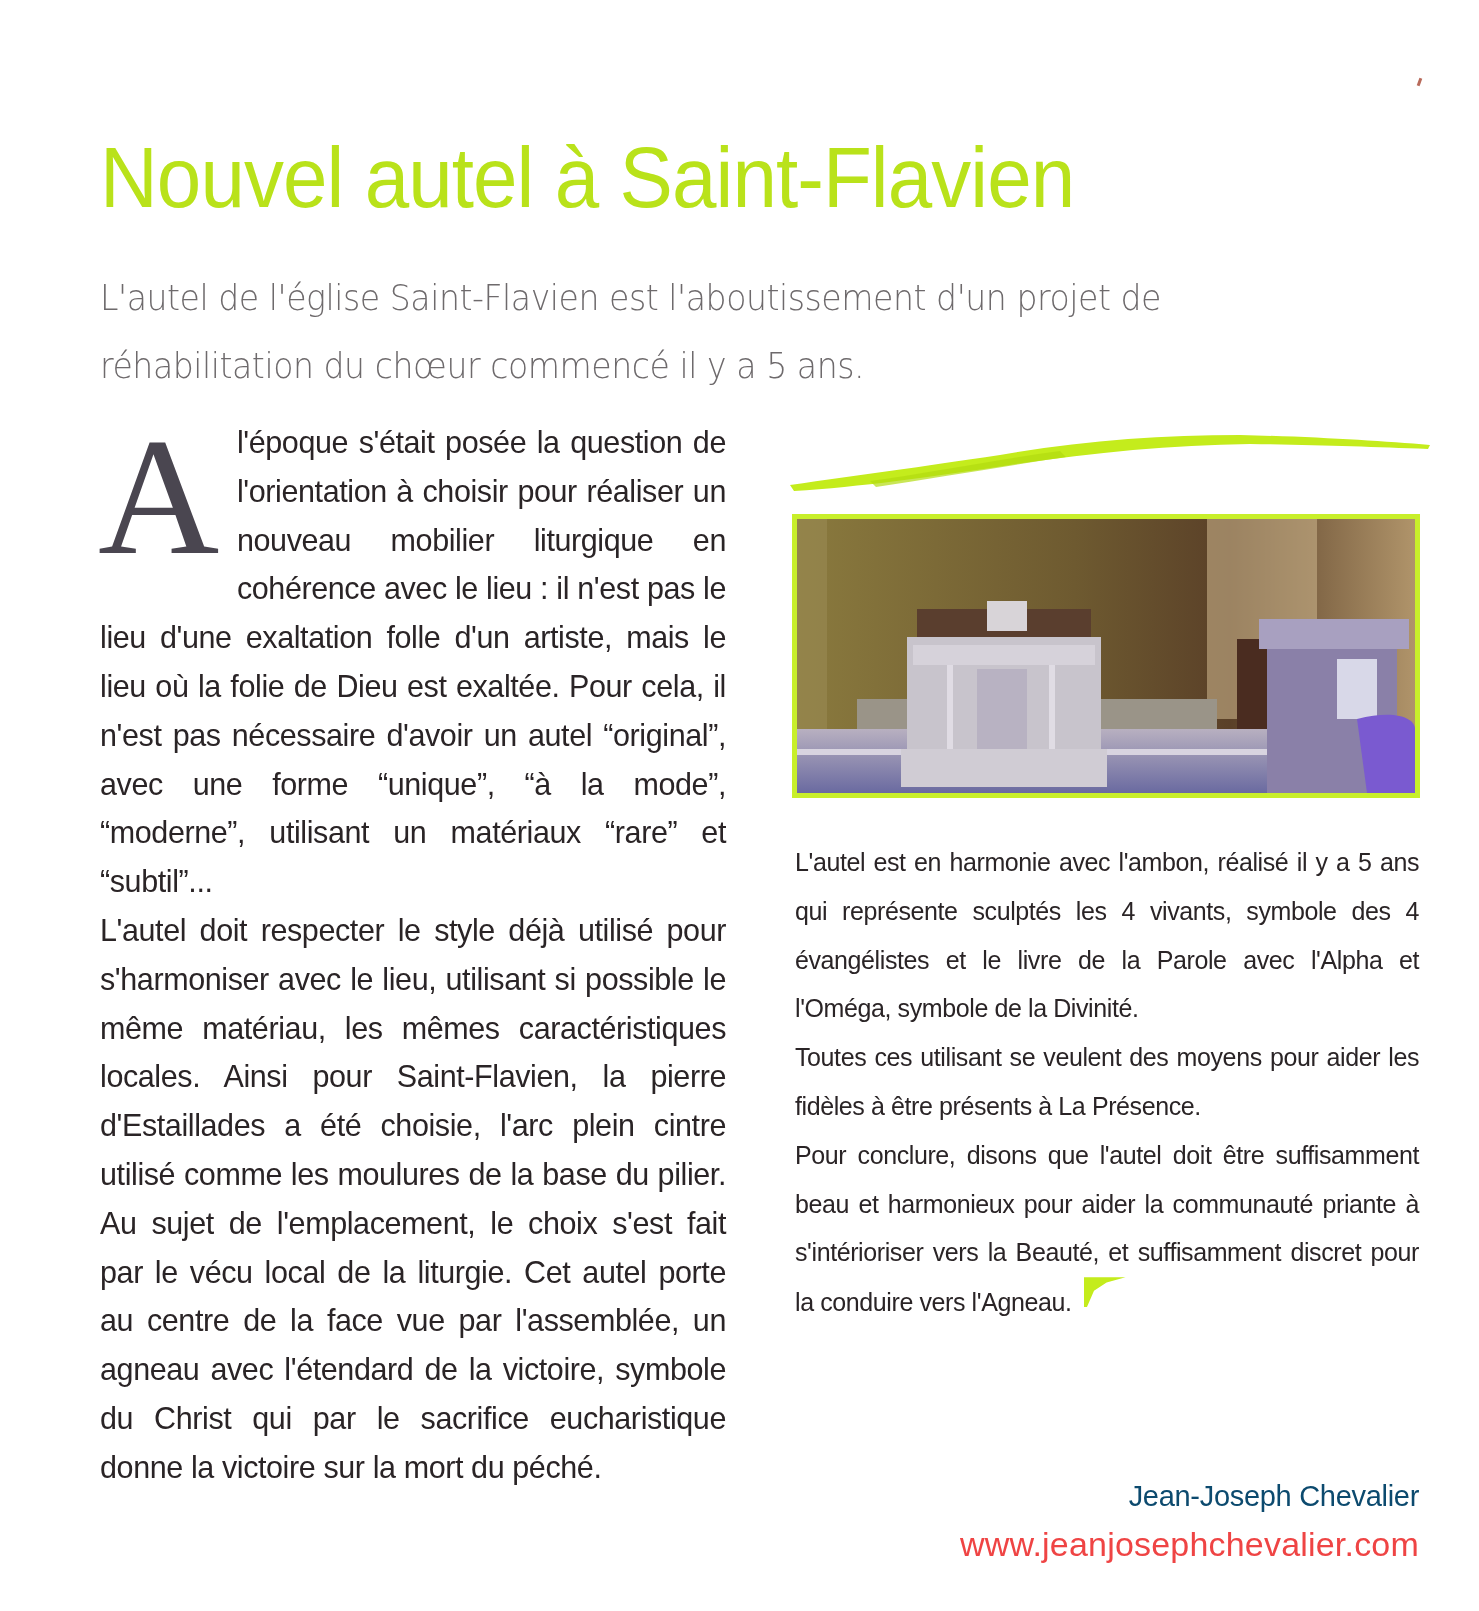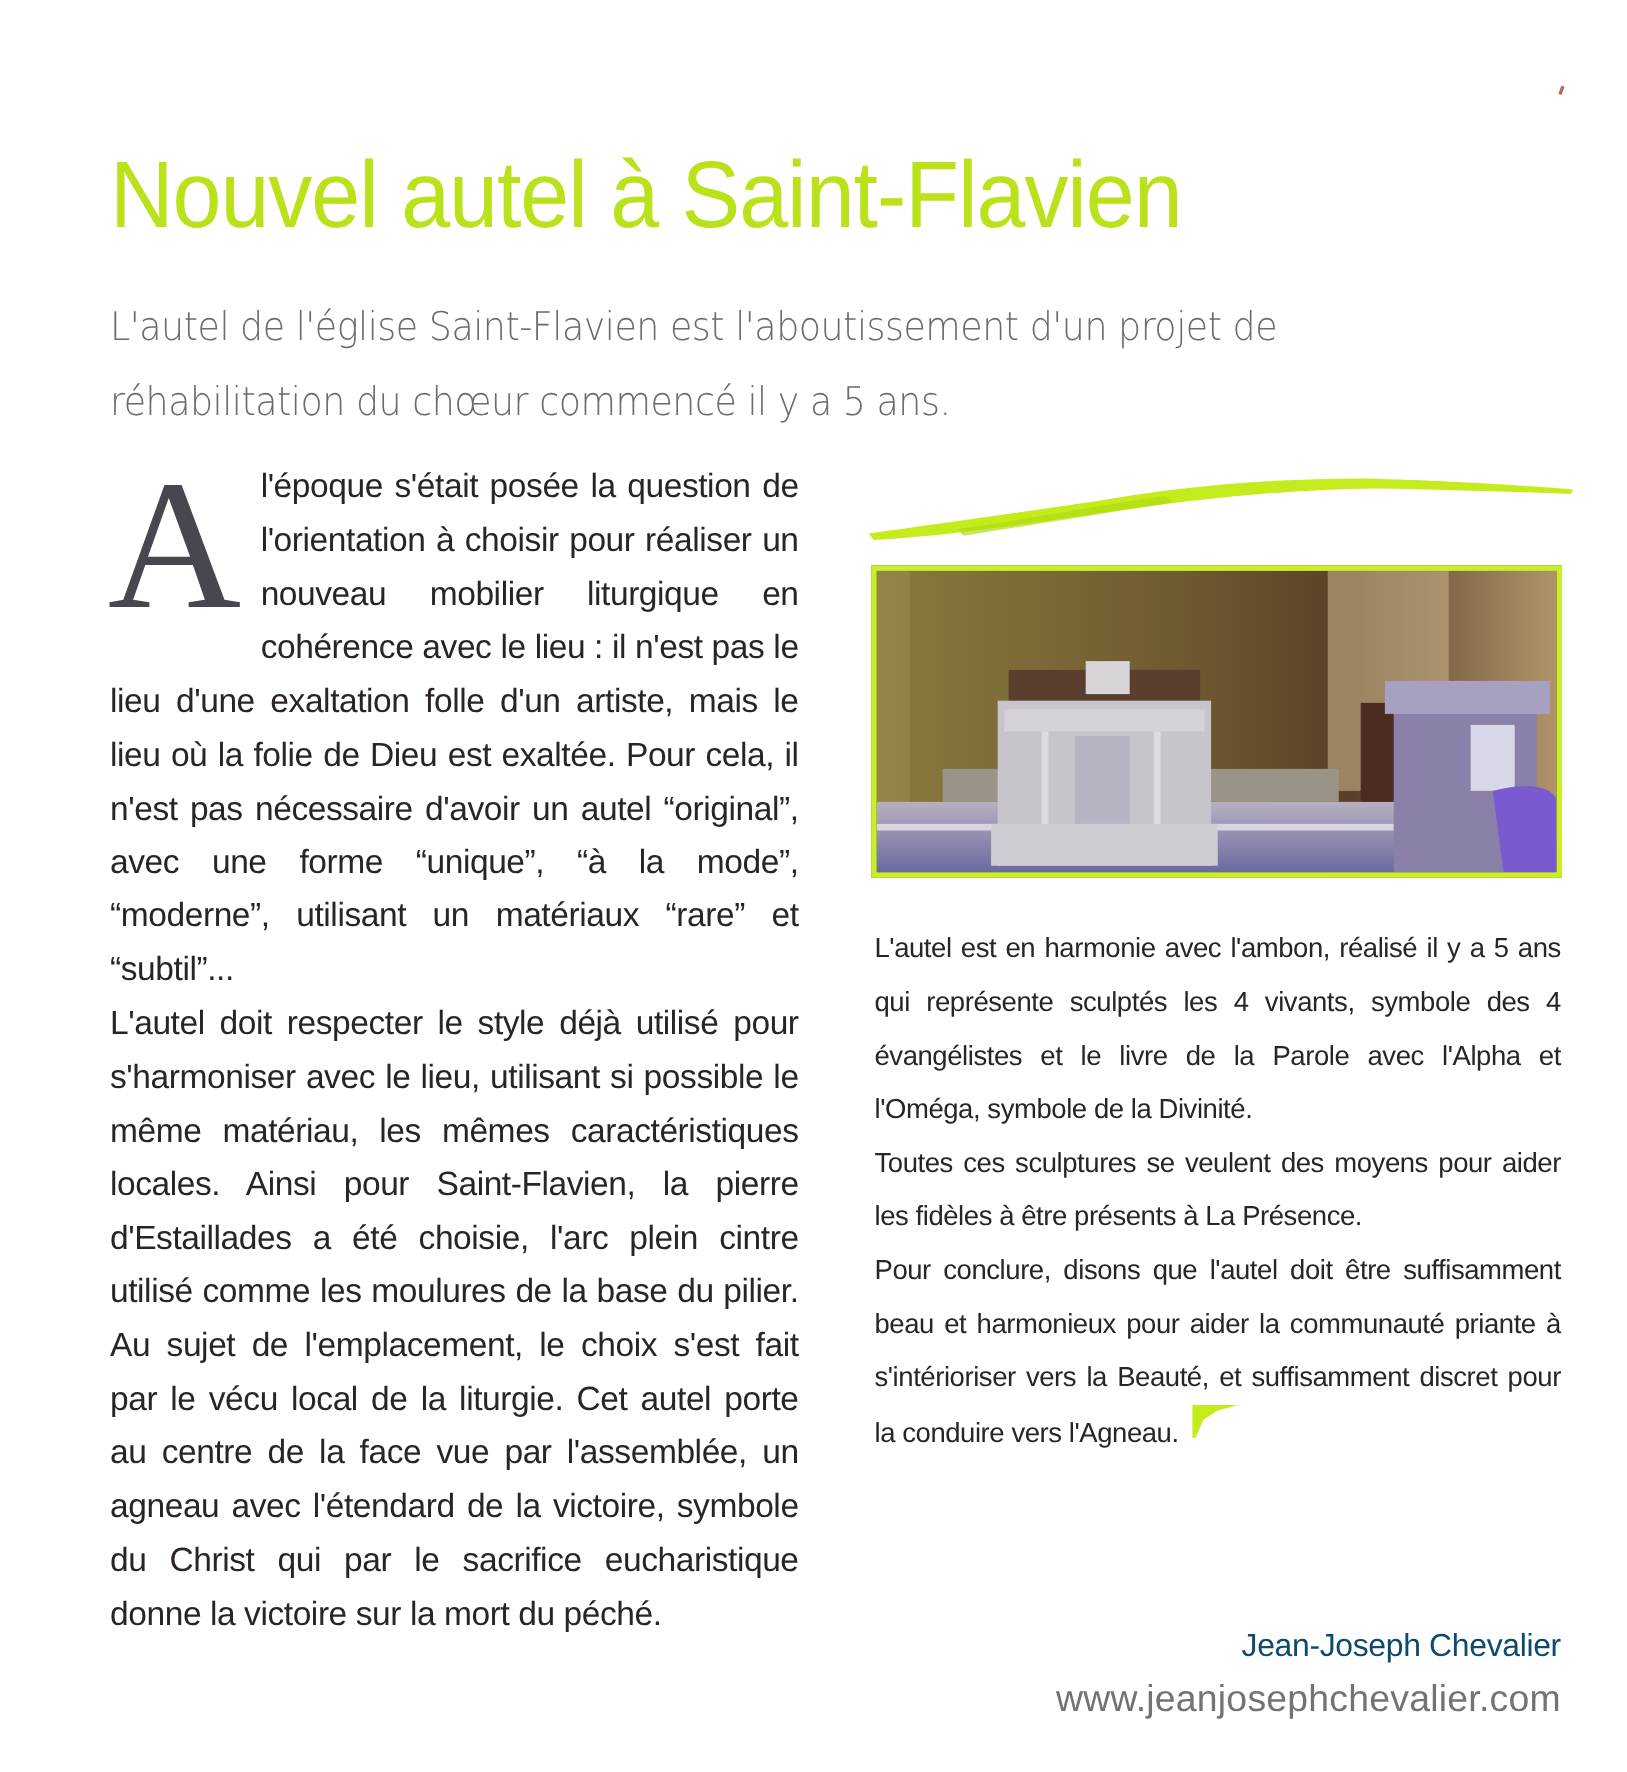--- a/index.html
+++ b/index.html
@@ -26,21 +26,21 @@
     .endmark { display:inline-block; width:42px; height:30px; margin-left:12px;
                vertical-align:4px; background:#c4ec1c;
                clip-path:polygon(0 0,100% 0,55% 18%,25% 45%,8% 100%,0 100%); }
     .brush { position:absolute; left:780px; top:415px; width:660px; height:80px; }
     .photo { position:absolute; left:792px; top:514px; width:628px; height:284px;
              box-sizing:border-box; border:5px solid #c8ef2a; overflow:hidden;
              background:#6a5a3a; }
     .photo svg { display:block; width:100%; height:100%; }
     .author { position:absolute; right:60px; top:1480px; font-size:29px; color:#0c4a6e;
               letter-spacing:-0.3px; }
-    .website { position:absolute; right:60px; top:1525px; font-size:34px; color:#737373;
+    .website { position:absolute; right:60px; top:1525px; font-size:34px; color:#ef4444;
                letter-spacing:0.2px; }
     .speck { position:absolute; left:1418px; top:78px; width:3px; height:8px;
              background:#b86a5a; transform:rotate(20deg); }
   </style>
 </head>
 <body>
 
 <h1 class="title">Nouvel autel à Saint-Flavien</h1>
 
 <p class="lead">L'autel de l'église Saint-Flavien est l'aboutissement d'un projet de réhabilitation du chœur commencé il y a 5 ans.</p>
@@ -88,18 +88,18 @@
     <rect x="104" y="230" width="206" height="38" fill="#d0ccd4"></rect>
     <polygon points="470,110 600,100 600,274 470,274" fill="#8a80a8"></polygon>
     <rect x="462" y="100" width="150" height="30" fill="#a8a0c0"></rect>
     <rect x="540" y="140" width="40" height="60" fill="#d8d8e8"></rect>
     <path d="M560 200 C 600 190, 618 200, 618 210 L 618 274 L 570 274 Z" fill="#7a5ad0"></path>
   </svg>
 </div>
 
 <div class="col-right">
   <p>L'autel est en harmonie avec l'ambon, réalisé il y a 5 ans qui représente sculptés les 4 vivants, symbole des 4 évangélistes et le livre de la Parole avec l'Alpha et l'Oméga, symbole de la Divinité.</p>
-  <p>Toutes ces sculptures se veulent des moyens pour aider les fidèles à être présents à La Présence.</p>
+  <p>Toutes ces utilisant se veulent des moyens pour aider les fidèles à être présents à La Présence.</p>
   <p><span>Pour conclure, disons que l'autel doit être suffisamment beau et harmonieux pour aider la communauté priante à s'intérioriser vers la Beauté, et suffisamment discret pour la conduire vers l'Agneau.</span><span class="endmark"></span></p>
 </div>
 
 <div class="author">Jean-Joseph Chevalier</div>
 <div class="website">www.jeanjosephchevalier.com</div>
 
 </body></html>

